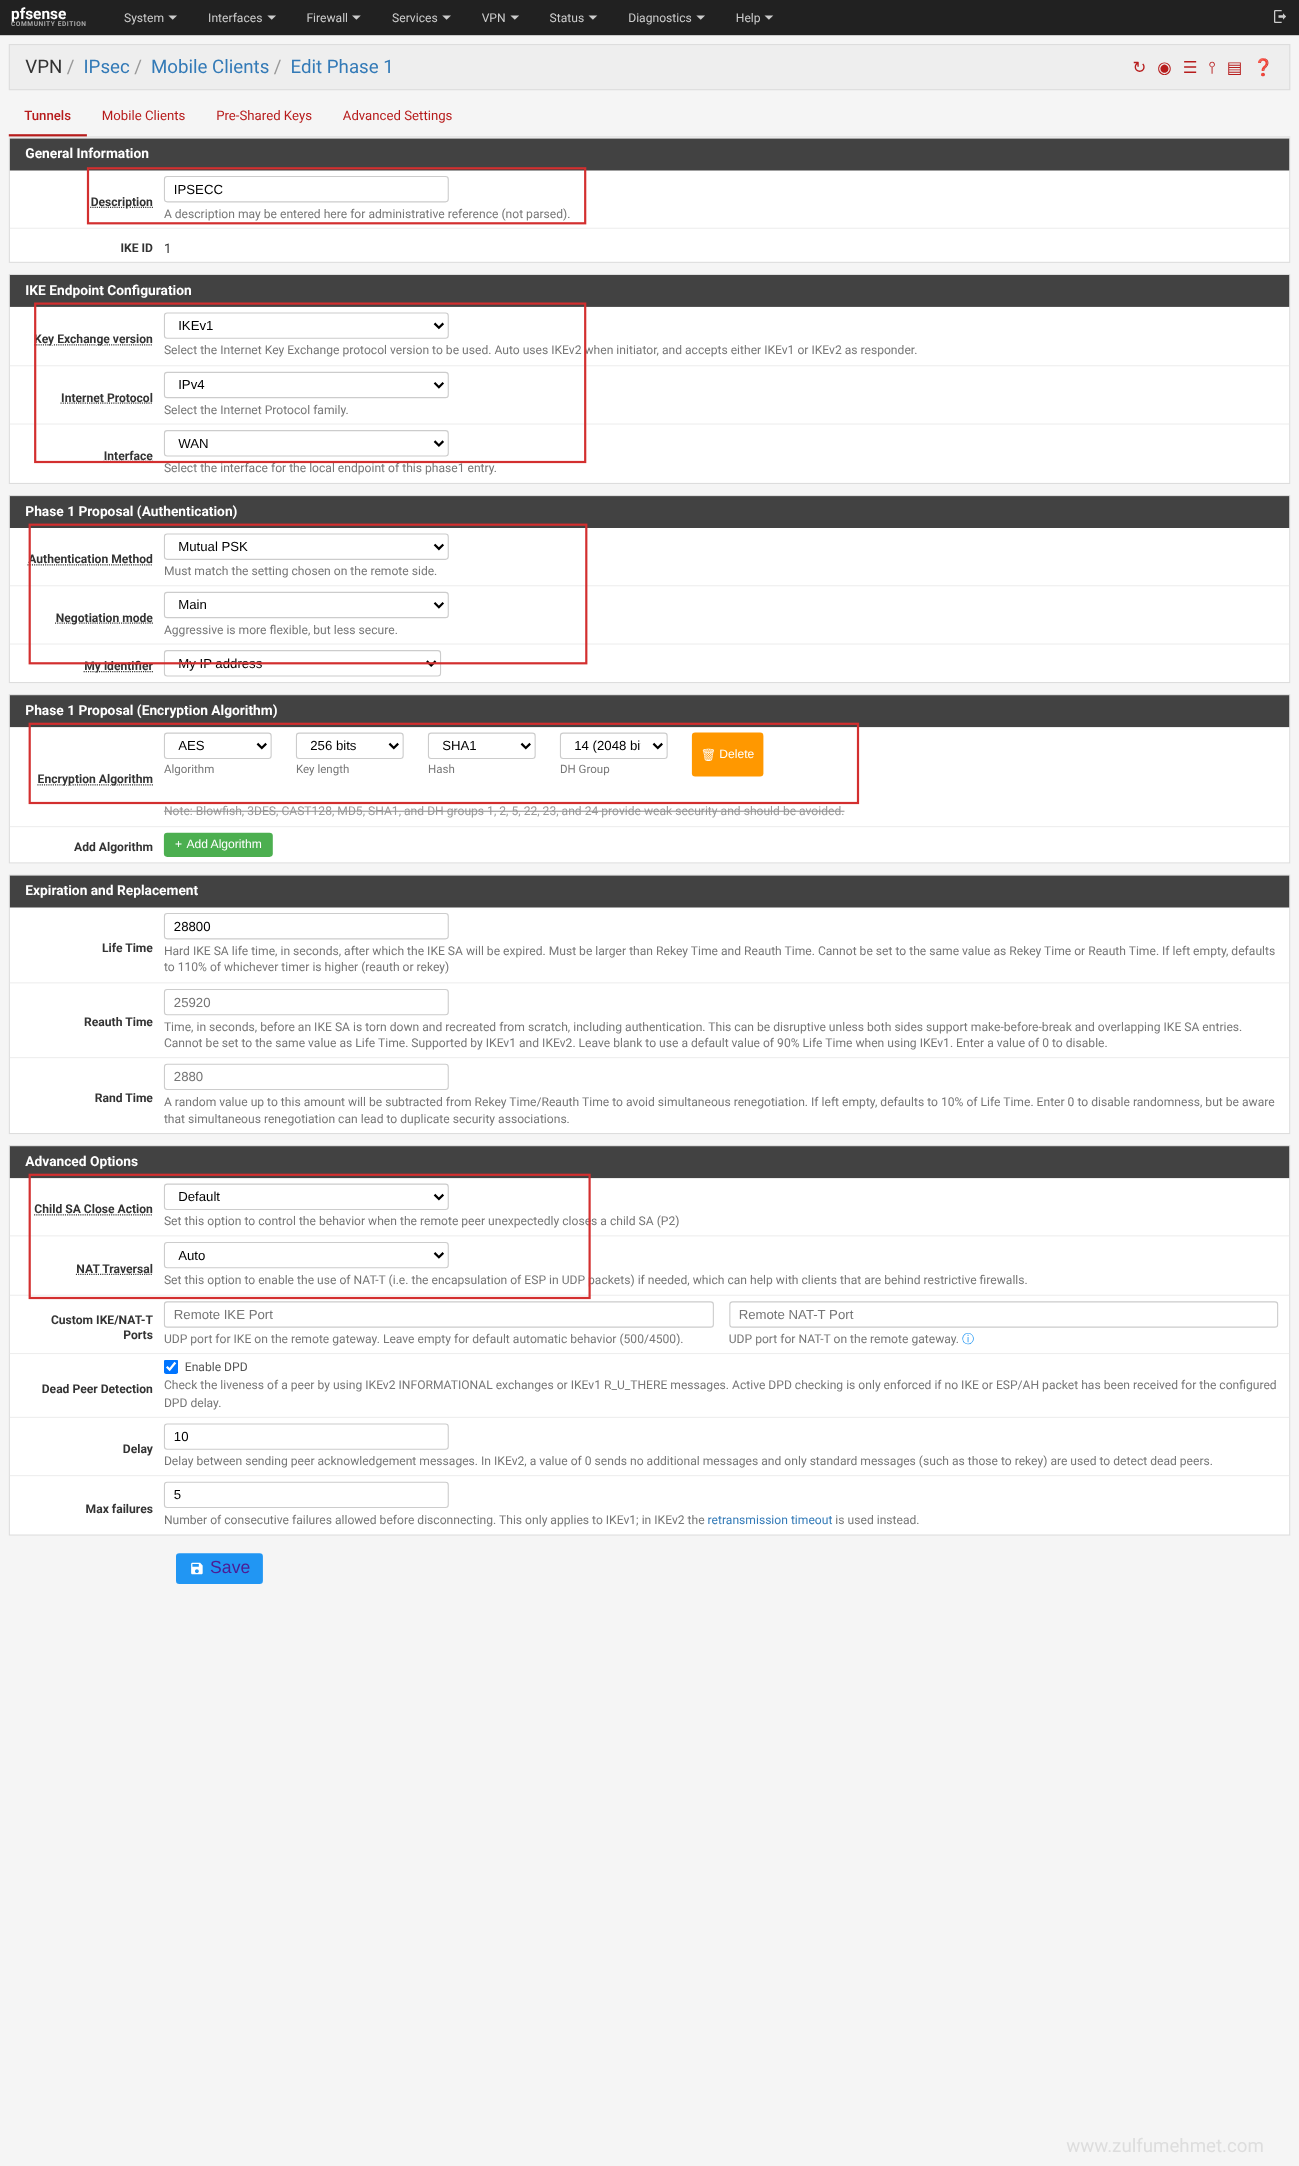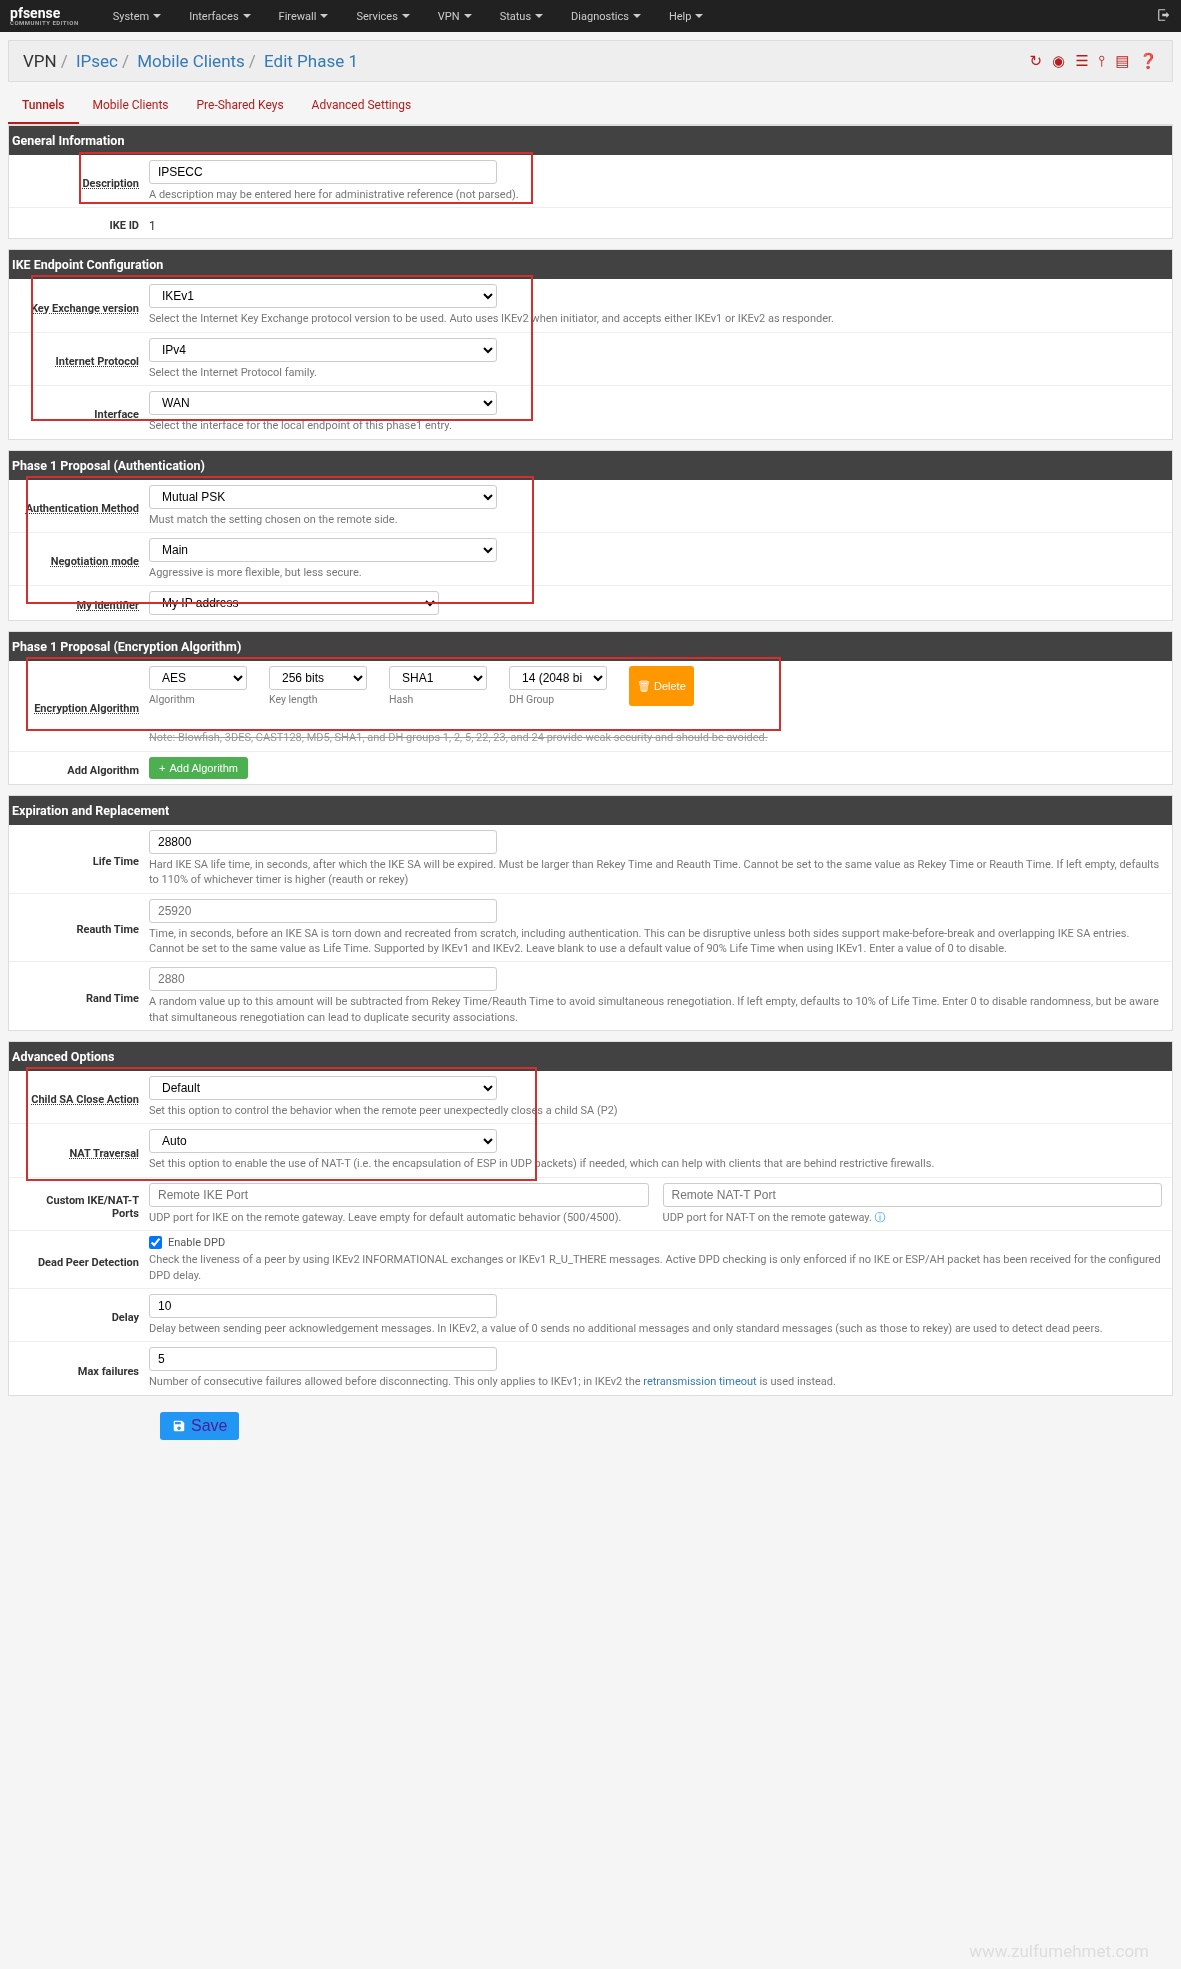--- a/index.html
+++ b/index.html
@@ -14,27 +14,27 @@
 .container{padding:8px;}
 .breadcrumb-bar{background:#eee;border:1px solid #ddd;padding:10px 14px;display:flex;align-items:center;justify-content:space-between;margin-bottom:6px;}
 .breadcrumb{font-size:17px;color:#337ab7;}
 .breadcrumb .sep{color:#999;margin:0 4px;}
 .breadcrumb .first{color:#333;}
 .icon-bar{display:flex;gap:10px;color:#b71c1c;font-size:15px;}
 .tabs{display:flex;border-bottom:1px solid #ddd;margin-bottom:0;}
 .tab{padding:10px 14px;color:#b71c1c;font-size:12px;cursor:pointer;}
 .tab.active{border-bottom:2px solid #b71c1c;color:#b71c1c;font-weight:500;}
 .panel{margin-bottom:10px;background:#fff;border:1px solid #ddd;}
-.panel-heading{background:#424242;color:#fff;padding:7px 3px;font-weight:bold;font-size:12.5px;}
+.panel-heading{background:#424242;color:#fff;padding:7px 14px;font-weight:bold;font-size:12.5px;}
 .form-row{display:flex;padding:5px 10px;border-bottom:1px solid #eee;align-items:center;min-height:30px;}
 .form-row:last-child{border-bottom:none;}
 .form-label{width:130px;text-align:right;font-weight:bold;font-size:11px;padding-top:5px;padding-right:10px;}
 .form-label.underline{text-decoration:underline dotted;}
 .form-control-wrap{flex:1;}
-.form-control{width:348px;padding:3px 8px;border:1px solid #ccc;border-radius:3px;font-size:12px;height:24px;background:#fff;}
+.form-control{width:259px;padding:3px 8px;border:1px solid #ccc;border-radius:3px;font-size:12px;height:24px;background:#fff;}
 .help-text{font-size:11px;color:#777;margin-top:3px;line-height:1.4;}
 .checkbox-row{display:flex;align-items:center;gap:6px;font-size:11px;color:#555;}
 .red-box{border:2px solid #d32f2f;position:absolute;pointer-events:none;z-index:1;}
 .rel{position:relative;}
 .enc-row{display:flex;gap:22px;flex-wrap:wrap;}
 .enc-col{display:flex;flex-direction:column;}
 .enc-col select{width:98px;}
 .enc-col .sub{font-size:10.5px;color:#777;margin-top:3px;}
 .btn-delete{background:#ff9800;color:#fff;border:none;padding:4px 8px;border-radius:3px;cursor:pointer;font-size:11px;display:flex;align-items:center;gap:3px;}
 .btn-add{background:#4caf50;color:#fff;border:none;padding:5px 10px;border-radius:3px;cursor:pointer;font-size:11px;display:flex;align-items:center;gap:4px;width:fit-content;}
@@ -174,21 +174,21 @@
     <div class="form-row">
       <div class="form-label underline">Negotiation mode</div>
       <div class="form-control-wrap">
         <select class="form-control"><option>Main</option></select>
         <div class="help-text">Aggressive is more flexible, but less secure.</div>
       </div>
     </div>
     <div class="form-row">
       <div class="form-label underline">My identifier</div>
       <div class="form-control-wrap">
-        <select class="form-control" style="width:290px;"><option>My IP address</option></select>
+        <select class="form-control" style="width:252px;"><option>My IP address</option></select>
       </div>
     </div>
   </div>
 
   <div class="panel rel">
     <div class="panel-heading">Phase 1 Proposal (Encryption Algorithm)</div>
     <div class="red-box" style="top:25px;left:17px;width:755px;height:74px;"></div>
     <div class="form-row">
       <div class="form-label underline">Encryption Algorithm</div>
       <div class="form-control-wrap">

